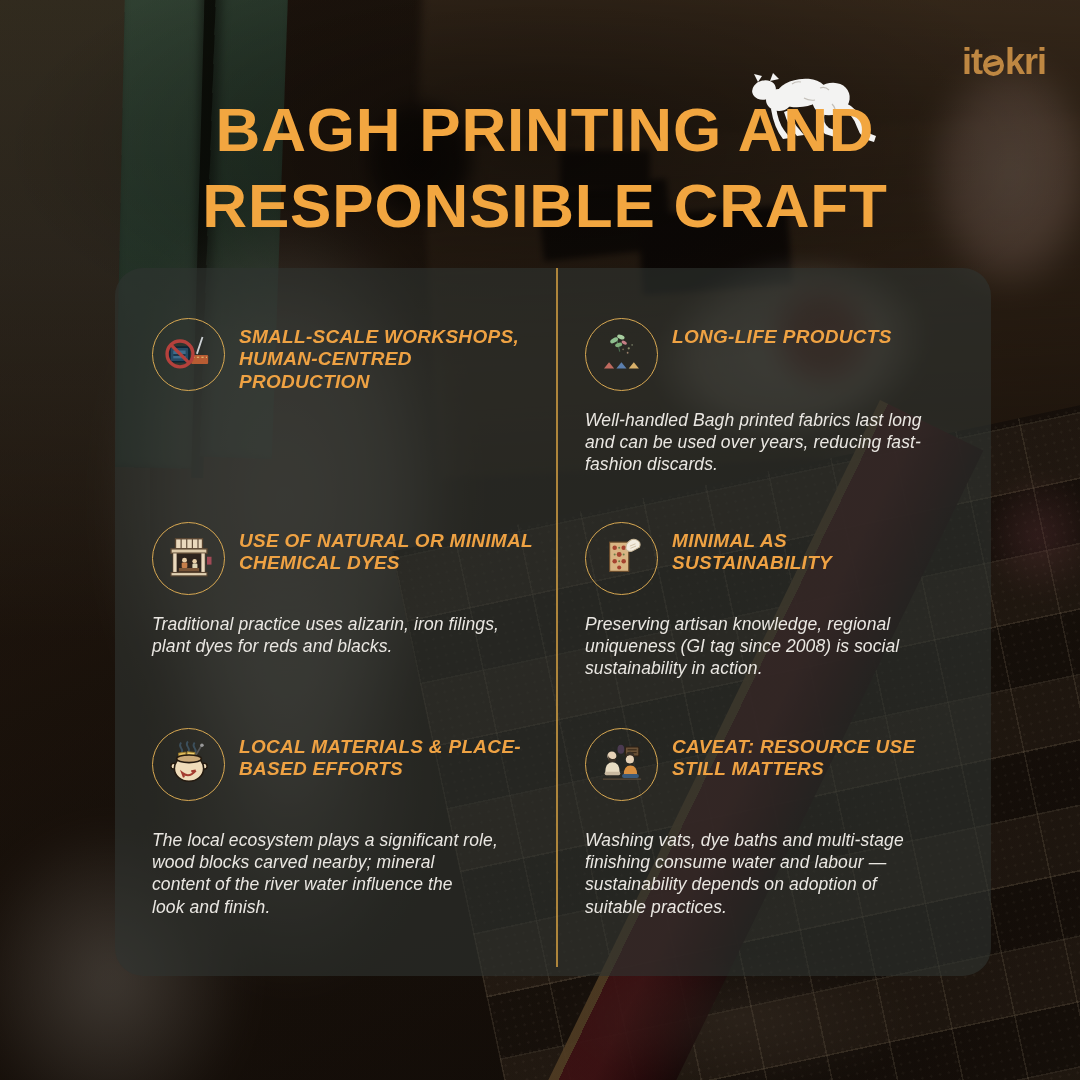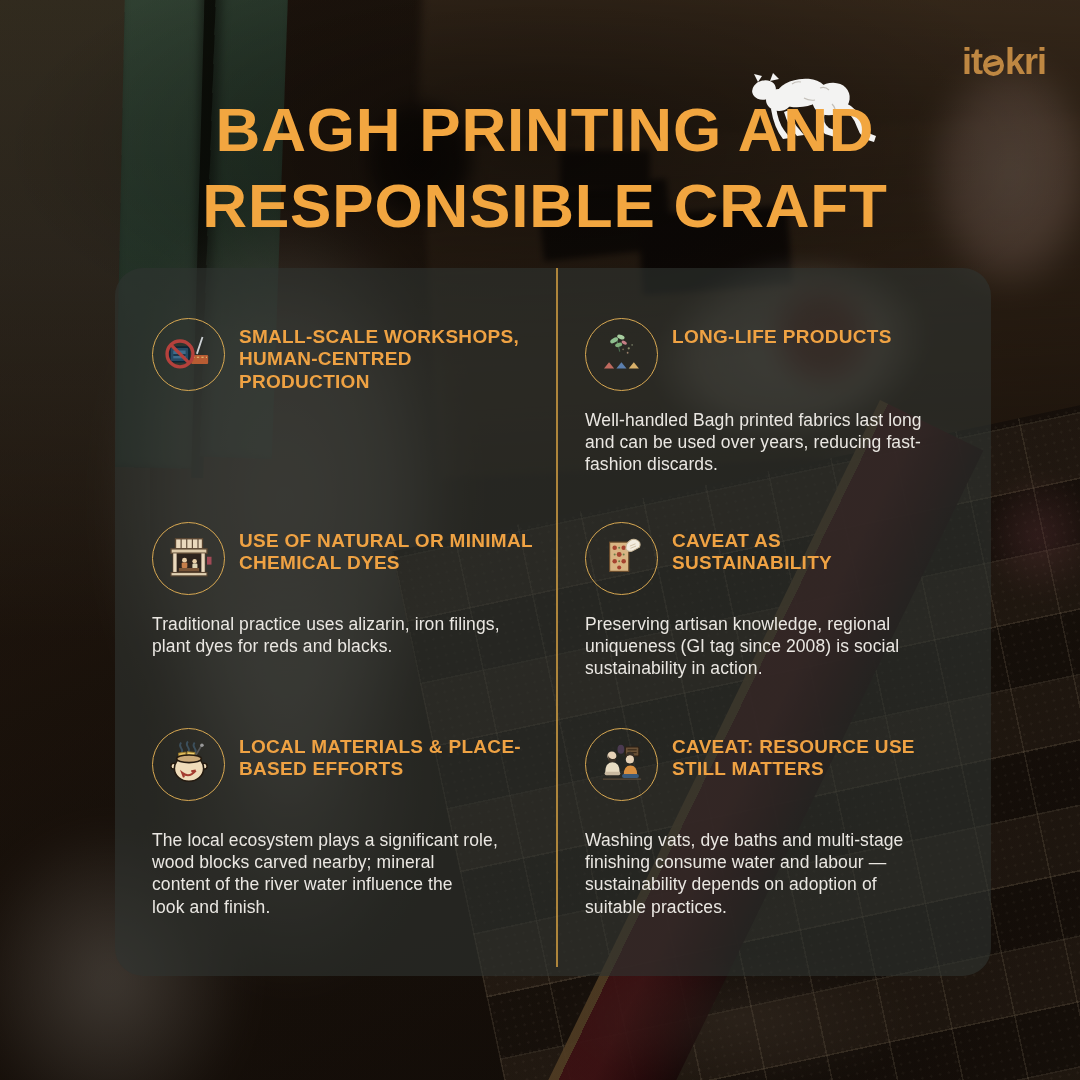--- a/index.html
+++ b/index.html
@@ -69,21 +69,21 @@
     background:#BE8742;transform:rotate(-14deg);}
   .tiger{position:absolute;left:748px;top:52px;width:140px;height:120px;z-index:2;}
   h1.title{position:absolute;left:185px;top:92px;width:720px;margin:0;z-index:3;
     text-align:center;color:#F2A640;font-size:62px;line-height:1.22;font-weight:800;
     letter-spacing:0.8px;white-space:pre-line;}
   
   .panel{position:absolute;left:115px;top:268px;width:876px;height:708px;border-radius:28px;
     background:rgba(47,51,48,0.62);}
   .divider{position:absolute;left:556px;top:268px;width:1.6px;height:699px;background:#C6953F;opacity:.85;}
   
-  .cell{position:absolute;width:402px;}
+  .cell{position:absolute;width:402px;font-style:italic;}
   .cell.right{width:392px;}
   #c0{left:152px;top:318px;}#c1{left:585px;top:318px;}
   #c2{left:152px;top:522px;}#c3{left:585px;top:522px;}
   #c4{left:152px;top:728px;}#c5{left:585px;top:728px;}
   .sec-head{display:flex;align-items:flex-start;}
   .icon-circle{flex:0 0 auto;width:73px;height:73px;border:1.6px solid #D8A852;border-radius:50%;
     box-sizing:border-box;display:flex;align-items:center;justify-content:center;}
   .icon-circle svg{width:54px;height:54px;display:block;}
   .sec-title{margin:8px 0 0 14px;color:#EFA243;font-size:19px;line-height:1.18;font-weight:700;
     letter-spacing:0.3px;white-space:pre-line;}
@@ -242,21 +242,21 @@
             <circle cx="25.5" cy="26" r="2" fill="#a5432f"></circle>
           <circle cx="21.5" cy="31.5" r="1.8" fill="#a5432f"></circle>
           <circle cx="17.5" cy="20" r="0.9" fill="#6b7f4a"></circle>
             <circle cx="25.5" cy="20" r="0.9" fill="#6b7f4a"></circle>
           <circle cx="21.5" cy="14" r="0.9" fill="#6b7f4a"></circle>
             <circle cx="21.5" cy="26" r="0.9" fill="#6b7f4a"></circle>
           <path d="M28 11 q4 -6 9 -4 q4.5 2 2.5 6.5 l-6.5 3.5 q-4.5 1 -5.5 -2.5 z" fill="#f2ece0" stroke="#c9b89a" stroke-width="0.9"></path>
           <path d="M31 12.5 l5 -2 M31.5 14.5 l5 -2" stroke="#c9b89a" stroke-width="0.7" fill="none"></path>
         </svg>
       </div>
-      <div class="sec-title">CAVEAT AS
+      <div class="sec-title">MINIMAL AS
 SUSTAINABILITY</div>
     </div>
     <div class="sec-body">Preserving artisan knowledge, regional
 uniqueness (GI tag since 2008) is social
 sustainability in action.</div>
   </div>
 
   <div class="cell right row3" id="c5">
     <div class="sec-head">
       <div class="icon-circle">

